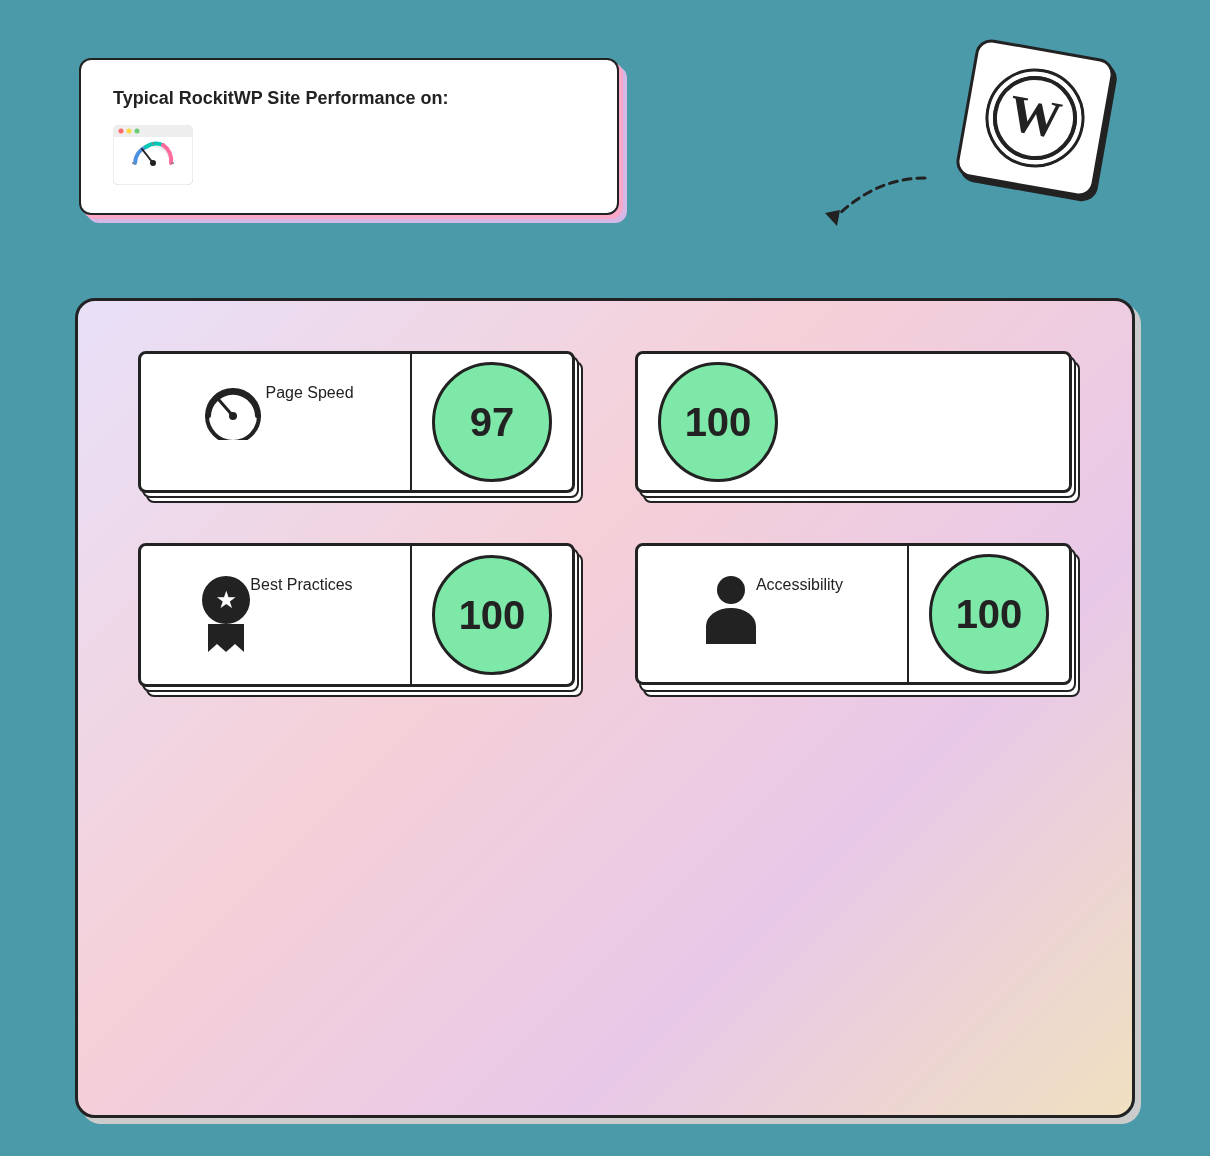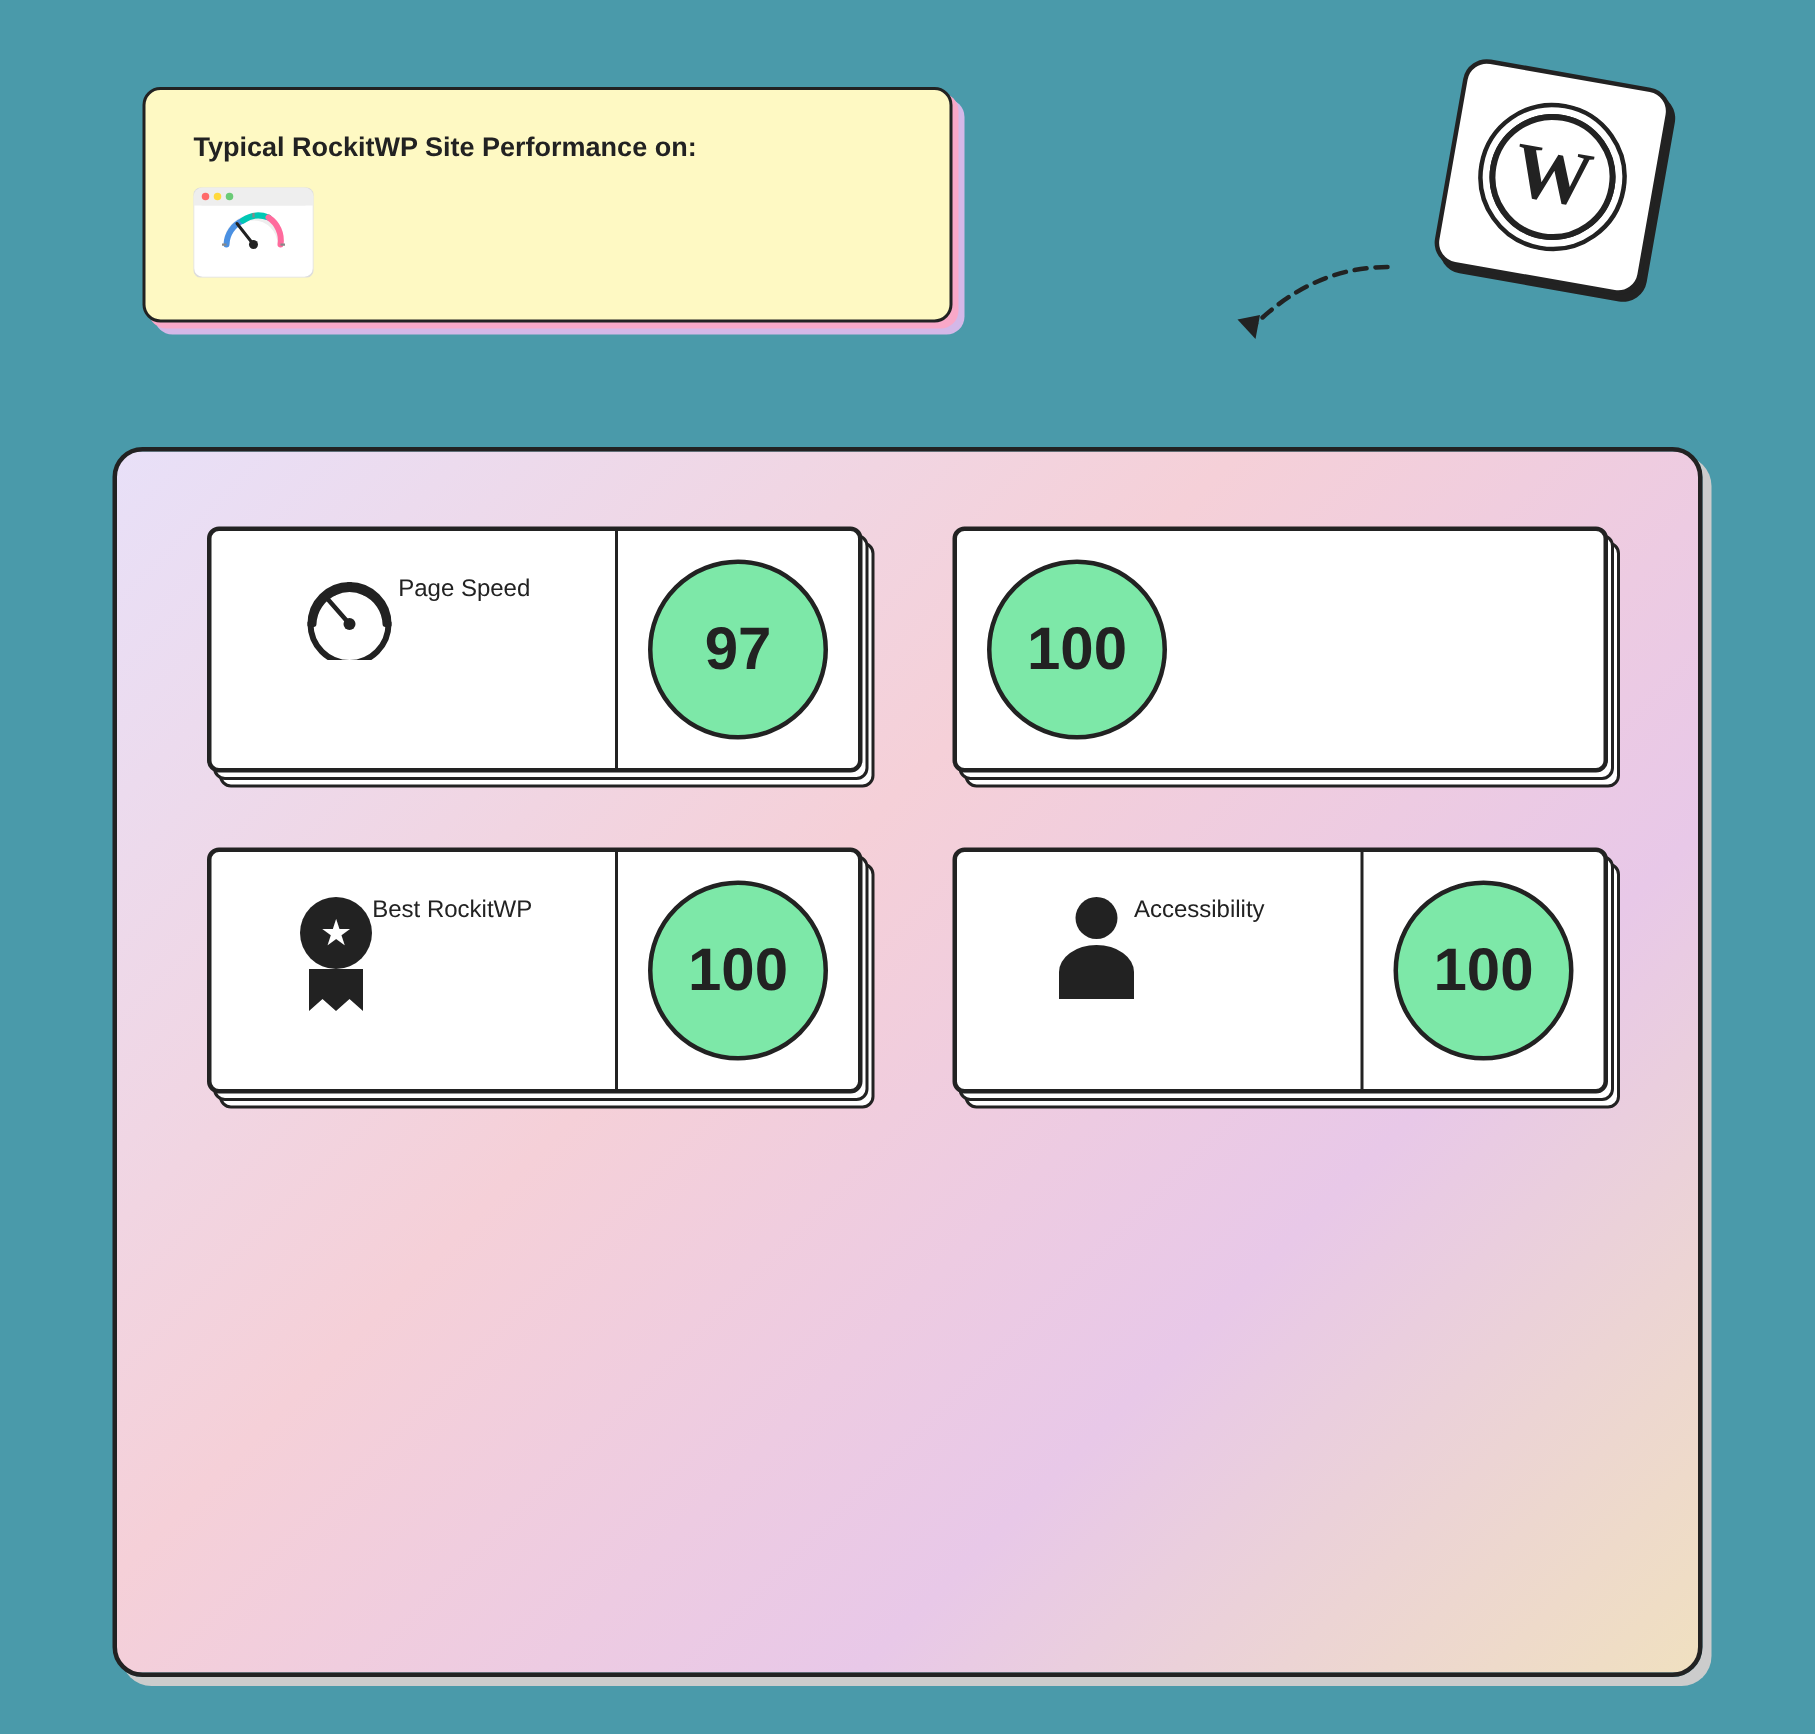--- a/index.html
+++ b/index.html
@@ -18,23 +18,23 @@
     .scene {
       position: relative;
       width: 1060px;
       height: 1080px;
     }
 
     
     .pagespeed-card {
       position: absolute;
       top: 20px;
-      left: 20px;
+      left: 4px;
       width: 540px;
-      background: #fef9c3;
+      background: #ffffff;
       border: 2px solid #222;
       border-radius: 12px;
       padding: 28px 32px;
       box-shadow: 4px 4px 0 #f9a8c8, 8px 8px 0 #d4b8e8;
       z-index: 10;
     }
 
     .pagespeed-label {
       font-size: 18px;
       font-weight: 700;
@@ -161,21 +161,21 @@
       font-size: 16px;
       font-weight: 500;
       color: #222;
     }
 
     .metric-right {
       width: 160px;
       display: flex;
       align-items: center;
       justify-content: center;
-      padding: 19px;
+      padding: 8px;
     }
 
     .score-circle {
       width: 120px;
       height: 120px;
       background: #7de8a8;
       border: 3px solid #222;
       border-radius: 50%;
       display: flex;
       align-items: center;
@@ -363,21 +363,21 @@
             <div class="award-icon">
               <div class="award-circle">
                 <span class="award-star">★</span>
               </div>
 
               <svg width="36" height="28" viewBox="0 0 36 28">
                 <polygon points="0,0 18,0 18,28 9,20 0,28" fill="#222" transform="translate(0,0)"></polygon>
                 <polygon points="0,0 18,0 18,28 9,20 0,28" fill="#222" transform="translate(18,0) scale(-1,1) translate(-18,0)"></polygon>
               </svg>
             </div>
-            <span class="metric-label">Best RockitWP</span>
+            <span class="metric-label">Best Practices</span>
           </div>
           <div class="metric-right">
             <div class="score-circle">100</div>
           </div>
         </div>
       </div>
 
       <div class="metric-card-wrapper">
         <div class="metric-card-shadow-2"></div>
         <div class="metric-card-shadow-1"></div>

